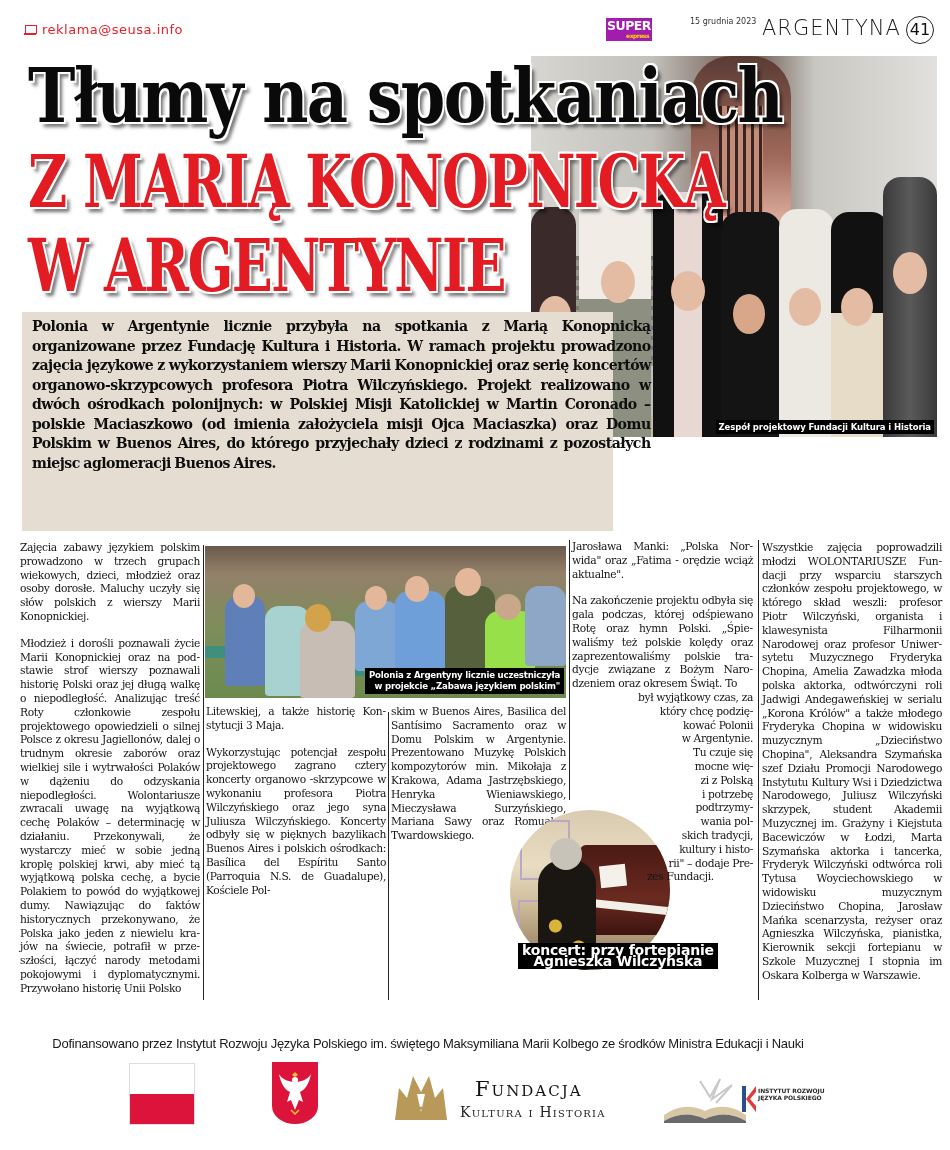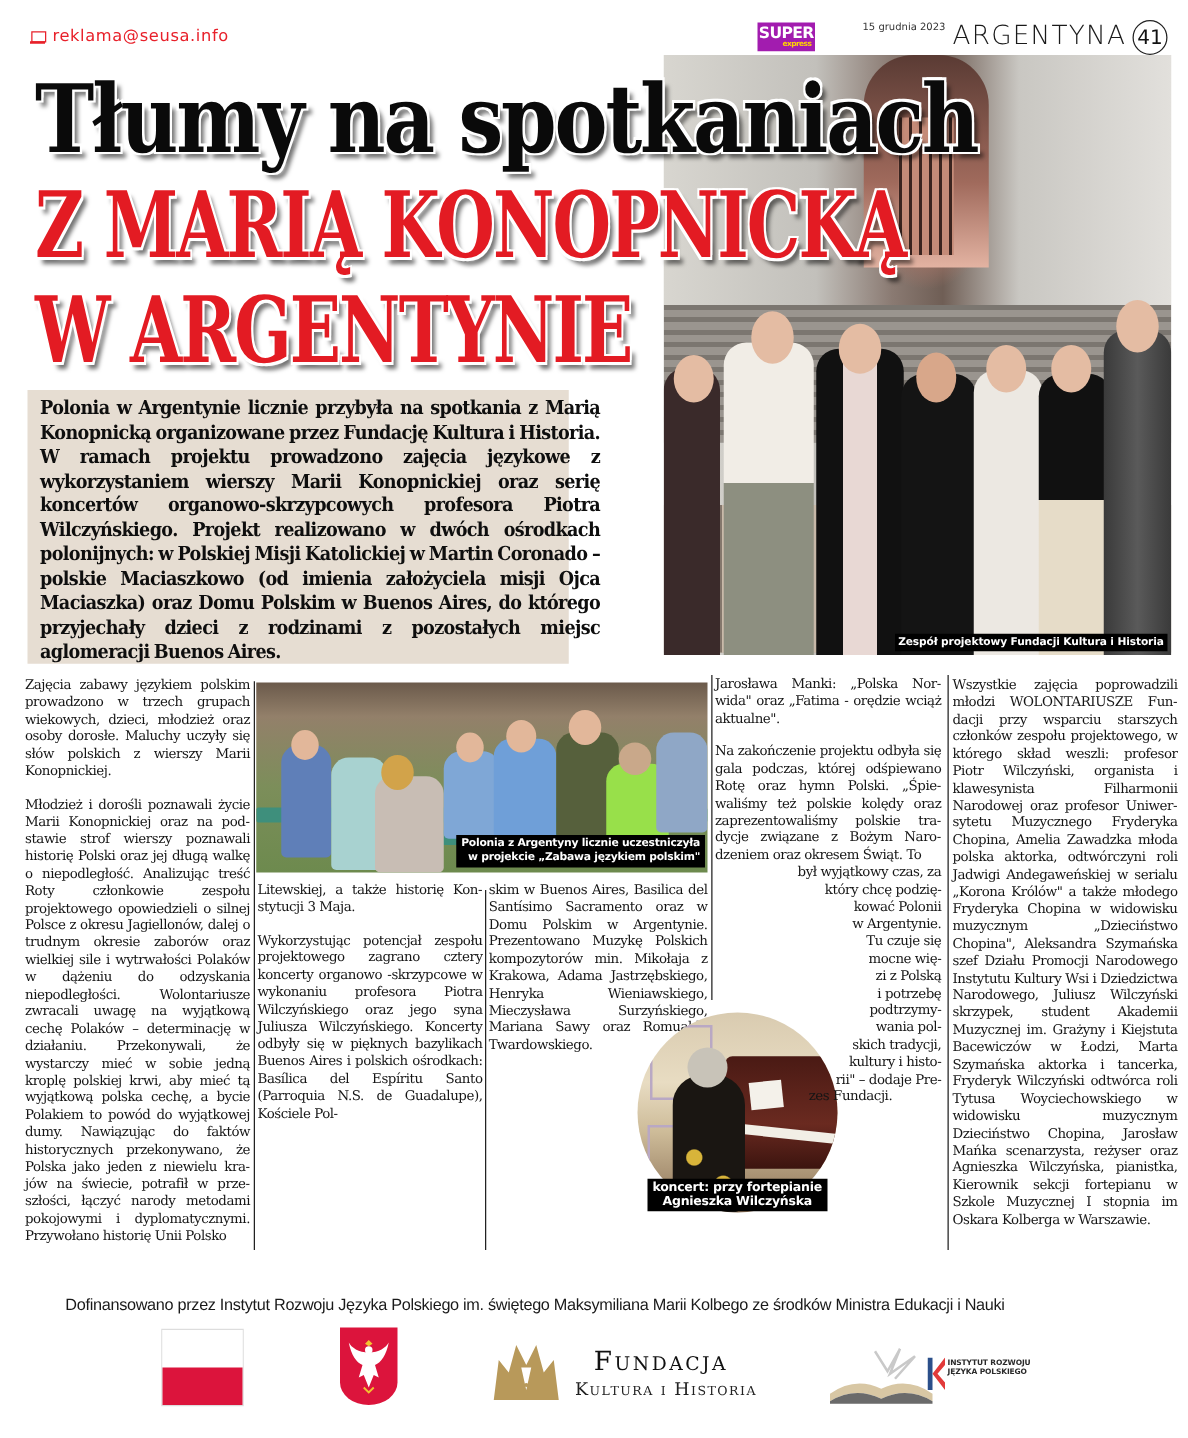--- a/index.html
+++ b/index.html
@@ -12,41 +12,41 @@
   .hdr-email .laptop::before { content: ""; position: absolute; left: 1px; top: 0; width: 10px; height: 7px; border: 1.5px solid #e8202a; }
   .hdr-email .laptop::after { content: ""; position: absolute; left: 0; top: 8px; width: 12px; height: 2px; background: #e8202a; }
   .hdr-logo { position: absolute; left: 606px; top: 18px; width: 46px; height: 23px; background: #a21caf; color: #fff; font-family: "DejaVu Sans", sans-serif; font-weight: 900; font-size: 12.5px; line-height: 13px; text-align: center; padding-top: 1px; letter-spacing: -0.5px; }
   .hdr-logo .sub { display: block; font-size: 6px; line-height: 7px; color: #ffd400; text-align: right; padding-right: 3px; font-weight: bold; }
   .hdr-date { position: absolute; left: 690px; top: 17px; font-family: "DejaVu Sans", sans-serif; font-size: 8px; color: #333; }
   .hdr-url { position: absolute; left: 672px; top: 27px; font-family: "DejaVu Sans", sans-serif; font-size: 11.5px; font-weight: bold; color: #e8202a; letter-spacing: -0.3px; margin-top: 32px; }
   .hdr-section { position: absolute; left: 762px; top: 16px; font-family: "DejaVu Sans", sans-serif; font-size: 21px; color: #1a1a1a; letter-spacing: 1px; font-weight: 300; }
   .hdr-page { position: absolute; left: 906px; top: 16px; width: 28px; height: 28px; border: 1.4px solid #222; border-radius: 50%; font-family: "DejaVu Sans", sans-serif; font-size: 16px; text-align: center; line-height: 26px; color: #111; }
 
   
-  .main-photo { position: absolute; left: 531px; top: 44px; width: 406px; height: 480px; overflow: hidden;
+  .main-photo { position: absolute; left: 531px; top: 56px; width: 406px; height: 381px; overflow: hidden;
     background:
       radial-gradient(ellipse 70px 90px at 210px 120px, #e8b7a4 0%, #a77668 40%, transparent 75%),
       linear-gradient(90deg, #d8d6d0 0%, #c2c0bb 30%, #8a7a72 45%, #6f5e55 55%, #c9c7c2 70%, #e2e0dc 100%);
   }
   .mp-door { position: absolute; left: 160px; top: 0; width: 100px; height: 170px; background: linear-gradient(180deg, #5a3b34, #a06a5c 60%, #e3b3a2); border-radius: 40px 40px 0 0; }
   .mp-door::after { content: ""; position: absolute; left: 28px; top: 50px; width: 44px; height: 110px; background: repeating-linear-gradient(90deg, #3a241f 0 3px, #c48b78 3px 8px); }
   .mp-steps { position: absolute; left: 0; top: 200px; width: 406px; height: 110px; background: repeating-linear-gradient(180deg, #7b7670 0 4px, #9a958f 4px 10px); }
   .mp-floor { position: absolute; left: 0; top: 360px; width: 406px; height: 118px; background: repeating-linear-gradient(90deg, #7c6e62 0 2px, #c8b8a6 2px 9px), #b8a898; opacity: 0.9; }
   .mp-person { position: absolute; bottom: 0; border-radius: 18px 18px 0 0; }
   .mp-head { position: absolute; border-radius: 50%; background: #e4bca3; }
   .mp-caption { position: absolute; right: 3px; bottom: 3px; background: #000; color: #fff; font-family: "DejaVu Sans", sans-serif; font-weight: bold; font-size: 8.5px; padding: 2px 3px; letter-spacing: -0.1px; }
 
   
   .title-line { position: absolute; left: 28px; font-family: "DejaVu Serif", serif; font-weight: bold; letter-spacing: -2px; white-space: nowrap; transform-origin: left top; text-shadow: -2px -2px 0 #fff, 2px -2px 0 #fff, -2px 2px 0 #fff, 2px 2px 0 #fff, 5px 5px 4px rgba(0,0,0,0.55); }
   .title-1 { top: 52px; font-size: 74px; color: #0a0a0a; transform: scaleX(0.86) scaleY(1.02); }
   .title-2 { top: 138px; font-size: 69px; color: #e31b23; transform: scaleX(0.78) scaleY(1.06); }
   .title-3 { top: 222px; font-size: 69px; color: #e31b23; transform: scaleX(0.78) scaleY(1.06); }
 
   
-  .lead { position: absolute; left: 22px; top: 312px; width: 433px; height: 219px; background: #e6ddd2; padding: 5px 8px 0 10px; font-family: "DejaVu Serif", serif; font-weight: bold; font-size: 15.4px; line-height: 19.5px; color: #0e0e0e; text-align: justify; text-align-last: left; letter-spacing: -0.55px; word-spacing: -1px; }
+  .lead { position: absolute; left: 22px; top: 312px; width: 591px; height: 219px; background: #e6ddd2; padding: 5px 8px 0 10px; font-family: "DejaVu Serif", serif; font-weight: bold; font-size: 15.4px; line-height: 19.5px; color: #0e0e0e; text-align: justify; text-align-last: left; letter-spacing: -0.55px; word-spacing: -1px; }
   .lead p { transform: scaleX(0.915); transform-origin: left top; width: 118%; }
 
   
   .col { position: absolute; font-family: "DejaVu Serif", serif; font-size: 10.7px; line-height: 13.8px; color: #151515; text-align: justify; letter-spacing: -0.35px; hyphens: manual; }
   .col p { margin-bottom: 13px; }
   .col-1 { left: 20px; top: 541px; width: 180px; }
   .col-2 { left: 206px; top: 705px; width: 180px; }
   .col-3 { left: 391px; top: 705px; width: 175px; }
   .col-3 .narrow { width: 105px; }
   .col-4 { left: 572px; top: 540px; width: 181px; }
@@ -64,21 +64,21 @@
 
   
   .piano-photo { position: absolute; left: 510px; top: 810px; width: 160px; height: 160px; border-radius: 50%; overflow: hidden;
     background: linear-gradient(180deg, #d9cbb0 0%, #e8dcc2 35%, #cdbb98 60%, #8a6f55 100%); }
   .pp-panel { position: absolute; border: 2px solid #b9a8c4; }
   .pp-piano { position: absolute; left: 70px; top: 35px; width: 95px; height: 90px; background: linear-gradient(180deg, #4a1a14, #6a2a20 60%, #3c140f); border-radius: 6px 20px 0 0; }
   .pp-sheet { position: absolute; left: 90px; top: 55px; width: 26px; height: 22px; background: #f4f1ea; transform: rotate(-6deg); }
   .pp-keys { position: absolute; left: 60px; top: 92px; width: 100px; height: 8px; background: #f2efe6; transform: rotate(6deg); }
   .pp-woman { position: absolute; left: 28px; top: 50px; width: 58px; height: 110px; background: radial-gradient(circle at 30% 60%, #d8b43a 0 6px, transparent 7px), radial-gradient(circle at 70% 80%, #d8b43a 0 7px, transparent 8px), #1a1612; border-radius: 24px 24px 10px 10px; }
   .pp-hair { position: absolute; left: 40px; top: 28px; width: 32px; height: 32px; border-radius: 50%; background: #c8c3b8; }
-  .piano-caption { position: absolute; left: 518px; top: 943px; background: #000; color: #fff; font-family: "DejaVu Sans", sans-serif; font-weight: bold; font-size: 10px; line-height: 11px; padding: 2px 4px; text-align: center; letter-spacing: -0.2px; }
+  .piano-caption { position: absolute; left: 518px; top: 943px; background: #000; color: #fff; font-family: "DejaVu Sans", sans-serif; font-weight: bold; font-size: 14px; line-height: 11px; padding: 2px 4px; text-align: center; letter-spacing: -0.2px; }
 
   
   .footer-text { position: absolute; left: 0; top: 1036px; width: 856px; text-align: center; font-family: "Liberation Sans", sans-serif; font-size: 13px; color: #1a1a1a; letter-spacing: -0.25px; }
   .flag { position: absolute; left: 129px; top: 1063px; width: 66px; height: 62px; border: 1px solid #ddd; }
   .flag .white { height: 50%; background: #fff; }
   .flag .red { height: 50%; background: #dc143c; }
   .emblem { position: absolute; left: 272px; top: 1062px; width: 46px; height: 62px; background: #dc143c; border-radius: 0 0 23px 23px / 0 0 18px 18px; display: flex; align-items: center; justify-content: center; }
   .emblem svg { width: 36px; height: 50px; }
   .fkh-mark { position: absolute; left: 393px; top: 1074px; width: 56px; height: 46px; }
   .fkh-name { position: absolute; left: 475px; top: 1077px; font-family: "DejaVu Serif", serif; font-size: 21px; color: #111; letter-spacing: 2px; font-variant: small-caps; }

